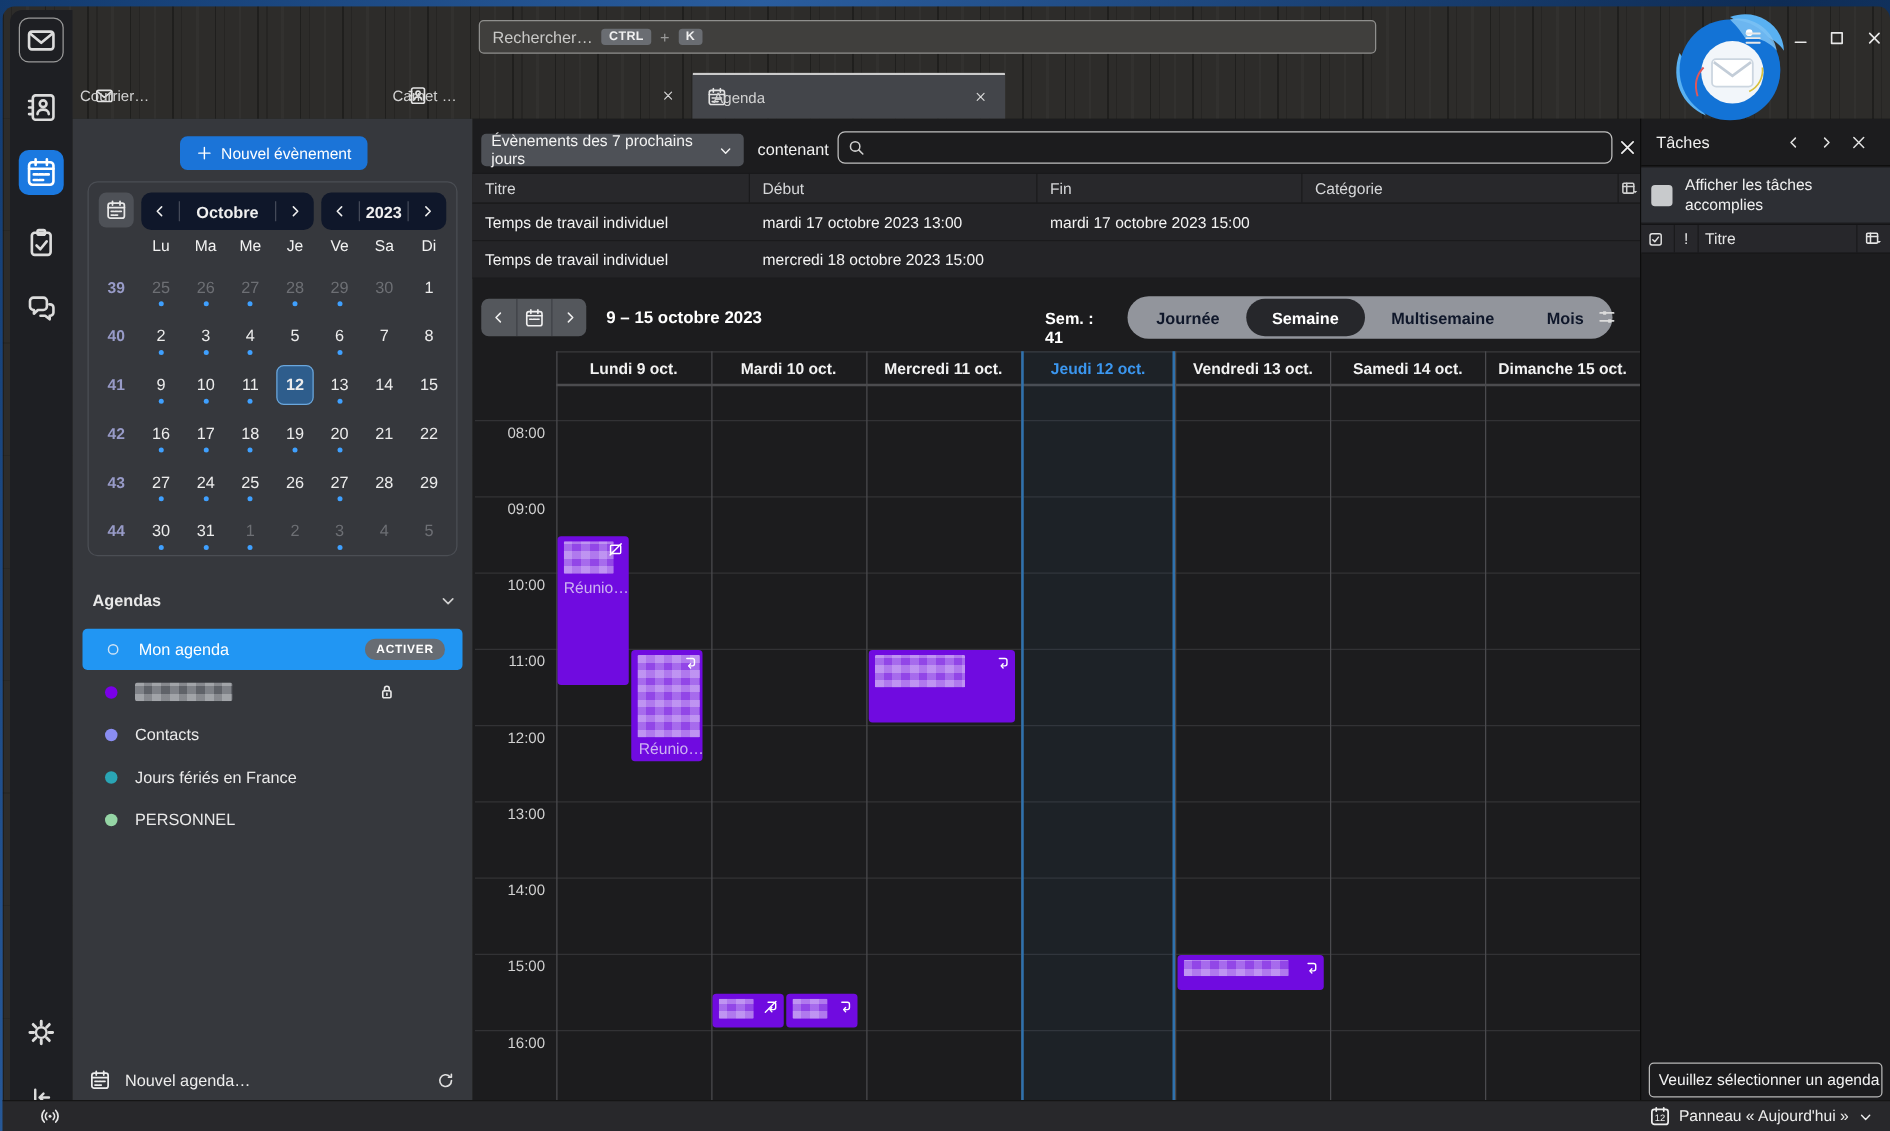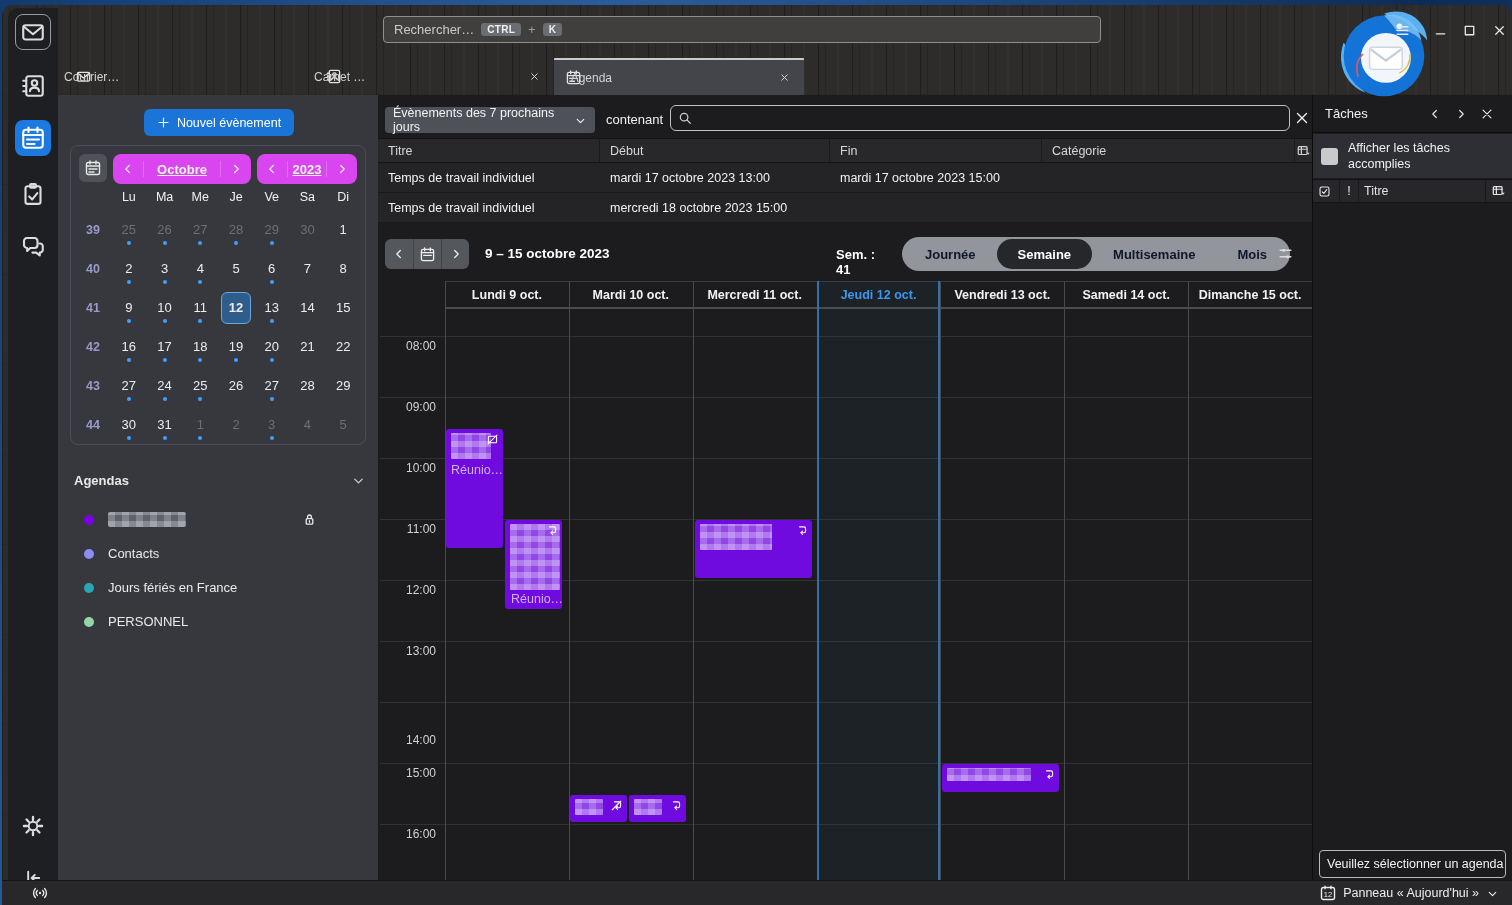--- a/index.html
+++ b/index.html
@@ -50,21 +50,21 @@
   .dock-btn.ring{border:1.5px solid #9a9a9a;}
   .dock-btn.active{background:#1b79e0; color:#fff;}
 
   
   .sidebar{position:absolute; left:56px; top:90px; width:320px; bottom:25px; background:#36383d; z-index:2;}
   .btn-newevent{position:absolute; left:86px; top:14px; width:150px; height:27px; background:#1b74d8;
     border-radius:6px; color:#fff; font-size:12.5px; display:flex; align-items:center; justify-content:center; gap:7px;}
   .minical{position:absolute; left:12px; top:50px; width:296px; height:300px; border:1px solid #4b4e54; border-radius:8px;}
   .mc-head{position:absolute; top:8px; left:8px; right:4px; height:30px; display:flex; gap:6px;}
   .mc-calbtn{width:28px; height:28px; background:#4e5157; border-radius:6px; display:flex; align-items:center; justify-content:center; color:#e8e8e8;}
-  .mc-pill{height:30px; background:#d946ef; border-radius:8px; display:flex; align-items:center; color:#f0f0f0;text-decoration:underline;}
+  .mc-pill{height:30px; background:#0f172a; border-radius:8px; display:flex; align-items:center; color:#f0f0f0;}
   .mc-pill .nav{width:30px; display:flex; align-items:center; justify-content:center; height:100%;}
   .mc-pill .sep{width:1px; height:16px; background:rgba(255,255,255,.22);}
   .mc-pill .lab{flex:1; text-align:center; font-weight:bold; font-size:13px;}
   .mc-month{width:138px;} .mc-year{width:100px;}
   .mc-grid{position:absolute; left:4px; right:4px; top:44px; display:grid; grid-template-columns:36px repeat(7,1fr);}
   .mc-wd{height:20px; text-align:center; font-size:12.5px; font-weight:normal; color:#f2f2f2;}
   .mc-wk{height:39px; display:flex; align-items:center; justify-content:center; font-size:12.5px; font-weight:bold; color:#989bc8;}
   .mc-day{height:39px; position:relative; display:flex; align-items:center; justify-content:center; font-size:13px; color:#ececec;}
   .mc-day.muted{color:#6d6f74;}
   .mc-day .dot{position:absolute; bottom:4px; left:50%; margin-left:-2px; width:4px; height:4px; border-radius:50%; background:#3fa0ff;}
@@ -511,20 +511,29 @@
     </div>
     <div class="ag-head">
       <span class="t">Agendas</span>
       <span class="chev">
           <svg class="ic" width="15" height="15" viewBox="0 0 16 16">
             <path d="M4 6.5l4 4 4-4"></path>
           </svg>
         </span>
     </div>
     <div class="ag-list" id="ag-list">
+        <div class="ag-row sel">
+          <span>
+            <svg class="ic" width="13" height="13" viewBox="0 0 16 16" style="color:#cfe3f5">
+              <circle cx="8" cy="8" r="4.6"></circle>
+            </svg>
+          </span>
+          <span>Mon agenda</span>
+          <span class="badge">ACTIVER</span>
+        </div>
         <div class="ag-row">
           <span class="ag-dot" style="background: rgb(122, 0, 232);"></span>
           <span class="redact gray"></span>
           <span class="ag-lock">
             <svg class="ic" width="15" height="15" viewBox="0 0 16 16">
               <rect x="4.5" y="7" width="7" height="6" rx="1"></rect>
               <path d="M6 7V5.2a2 2 0 0 1 4 0V7M8 9.3v1.6"></path>
             </svg>
           </span>
         </div>
@@ -534,20 +543,33 @@
         </div>
         <div class="ag-row">
           <span class="ag-dot" style="background: rgb(42, 165, 181);"></span>
           <span>Jours fériés en France</span>
         </div>
         <div class="ag-row">
           <span class="ag-dot" style="background: rgb(149, 213, 165);"></span>
           <span>PERSONNEL</span>
         </div>
       </div>
+    <div class="newagenda">
+      <svg class="ic" width="16" height="16" viewBox="0 0 16 16">
+          <rect x="1.5" y="2.5" width="13" height="12" rx="1.8"></rect>
+          <path d="M1.5 6h13M5 1v3M11 1v3M4 9h2M7 9h2M10 9h2M4 12h2M7 12h2"></path>
+        </svg>
+      <span>Nouvel agenda…</span>
+      <span class="sync">
+          <svg class="ic" width="15" height="15" viewBox="0 0 16 16">
+            <path d="M13 8a5 5 0 1 1-1.4-3.5"></path>
+            <path d="M12.9 2.6v2.5h-2.5"></path>
+          </svg>
+        </span>
+    </div>
   </div>
 
   <div class="main">
     <div class="filterbar">
       <div class="f-drop">
         <span>Évènements des 7 prochains jours</span>
         <span class="chev">
             <svg class="ic" width="13" height="13" viewBox="0 0 16 16">
               <path d="M4 6.5l4 4 4-4"></path>
             </svg>
@@ -658,21 +680,21 @@
         <div class="vline" style="left: 562.429px;"></div>
         <div class="vline" style="left: 686.286px;"></div>
         <div class="vline" style="left: 810.143px;"></div>
         <div class="todaycol" style="left: 438.571px; width: 123.857px;"></div>
         <span class="tlabel" style="top: 58px;">08:00</span>
         <span class="tlabel" style="top: 119px;">09:00</span>
         <span class="tlabel" style="top: 180px;">10:00</span>
         <span class="tlabel" style="top: 241px;">11:00</span>
         <span class="tlabel" style="top: 302px;">12:00</span>
         <span class="tlabel" style="top: 363px;">13:00</span>
-        <span class="tlabel" style="top: 424px; margin-top: 28px;">14:00</span>
+        <span class="tlabel" style="top: 424px;">14:00</span>
         <span class="tlabel" style="top: 485px;">15:00</span>
         <span class="tlabel" style="top: 546px;">16:00</span>
         <div class="event" style="left: 68px; top: 147.5px; width: 57px; height: 119px;"><div class="ev-redact" style="width: 40px; height: 26px;"></div><span>Réunio…</span><span class="eicon">
             <svg class="ic" width="13" height="13" viewBox="0 0 16 16">
               <rect x="3" y="4" width="10" height="8" rx="1"></rect>
               <path d="M2.5 13.5l11-11"></path>
             </svg>
           </span></div>
         <div class="event" style="left: 127px; top: 239px; width: 57px; height: 88.5px;">
           <div class="ev-redact" style="width: 50px; height: 66px;"></div>

